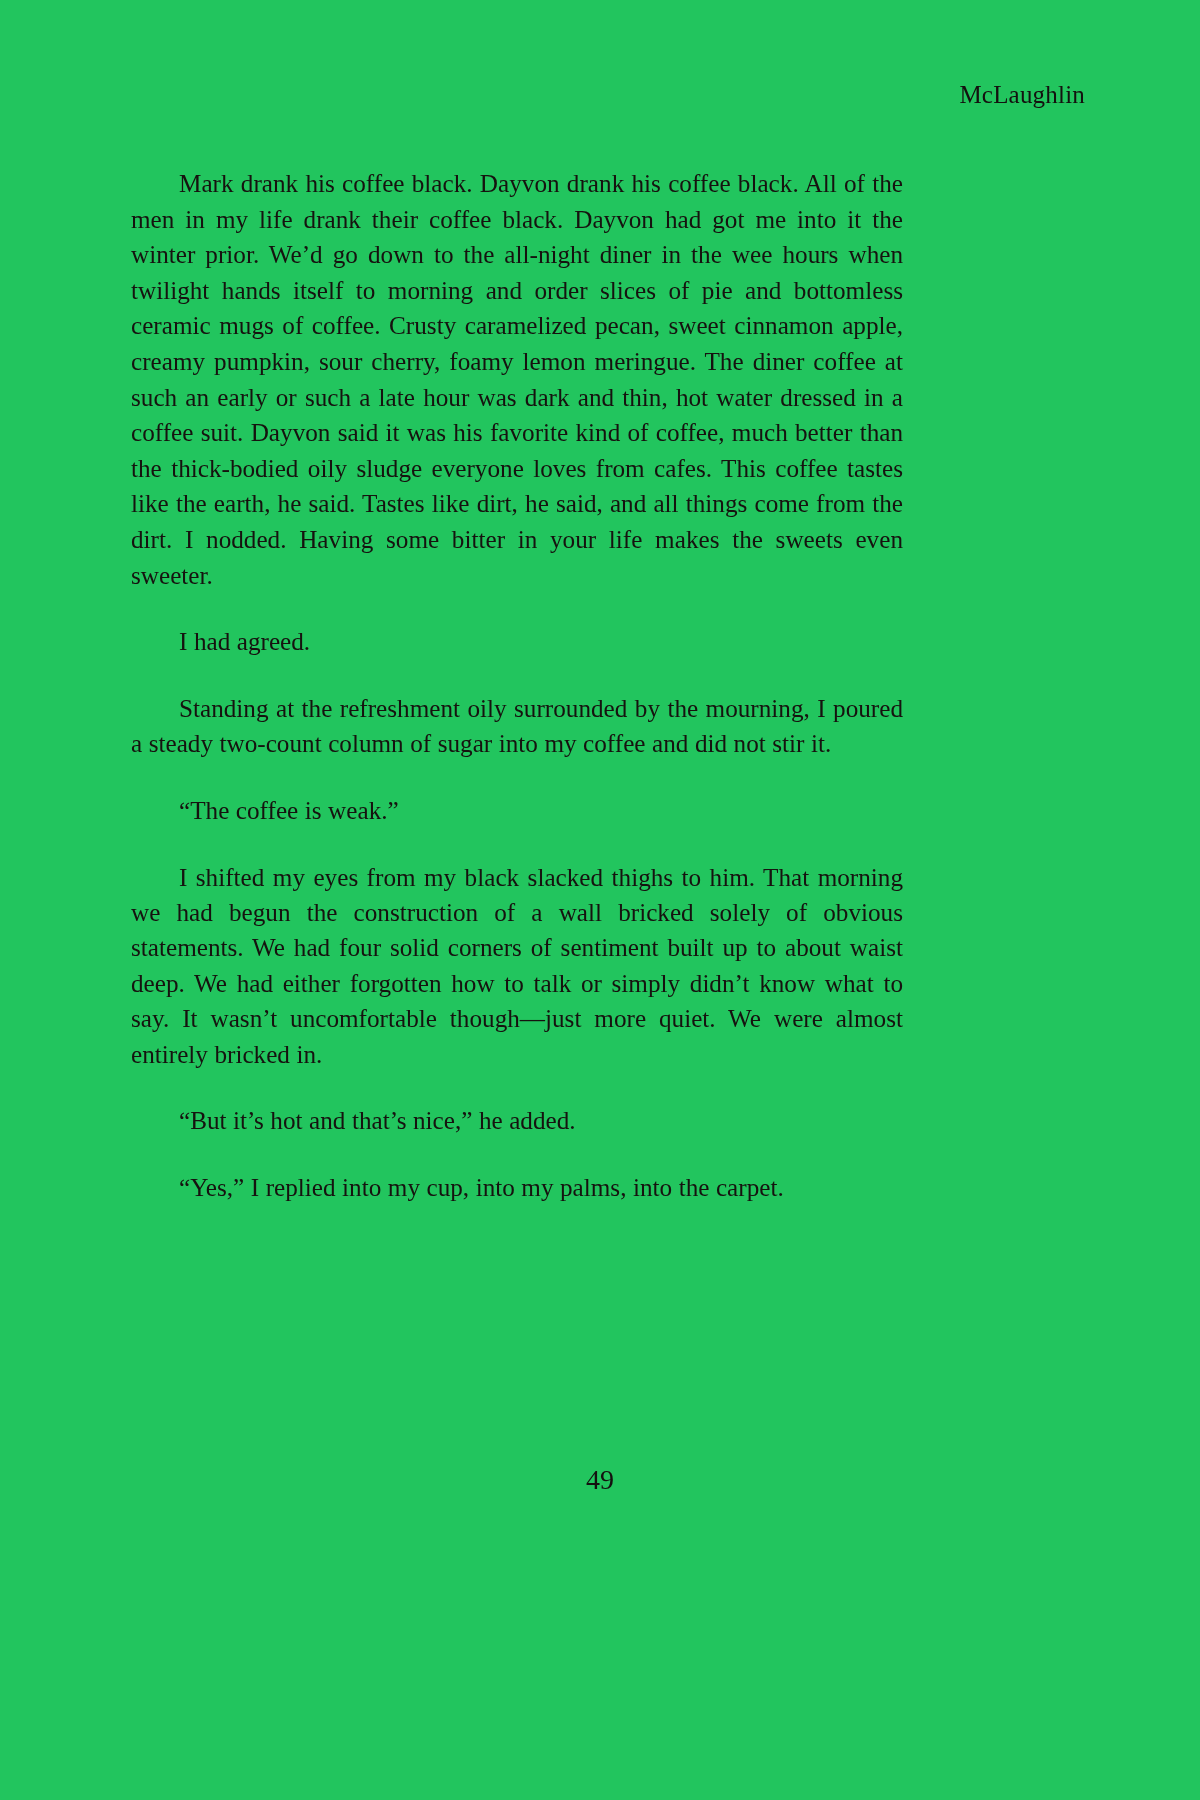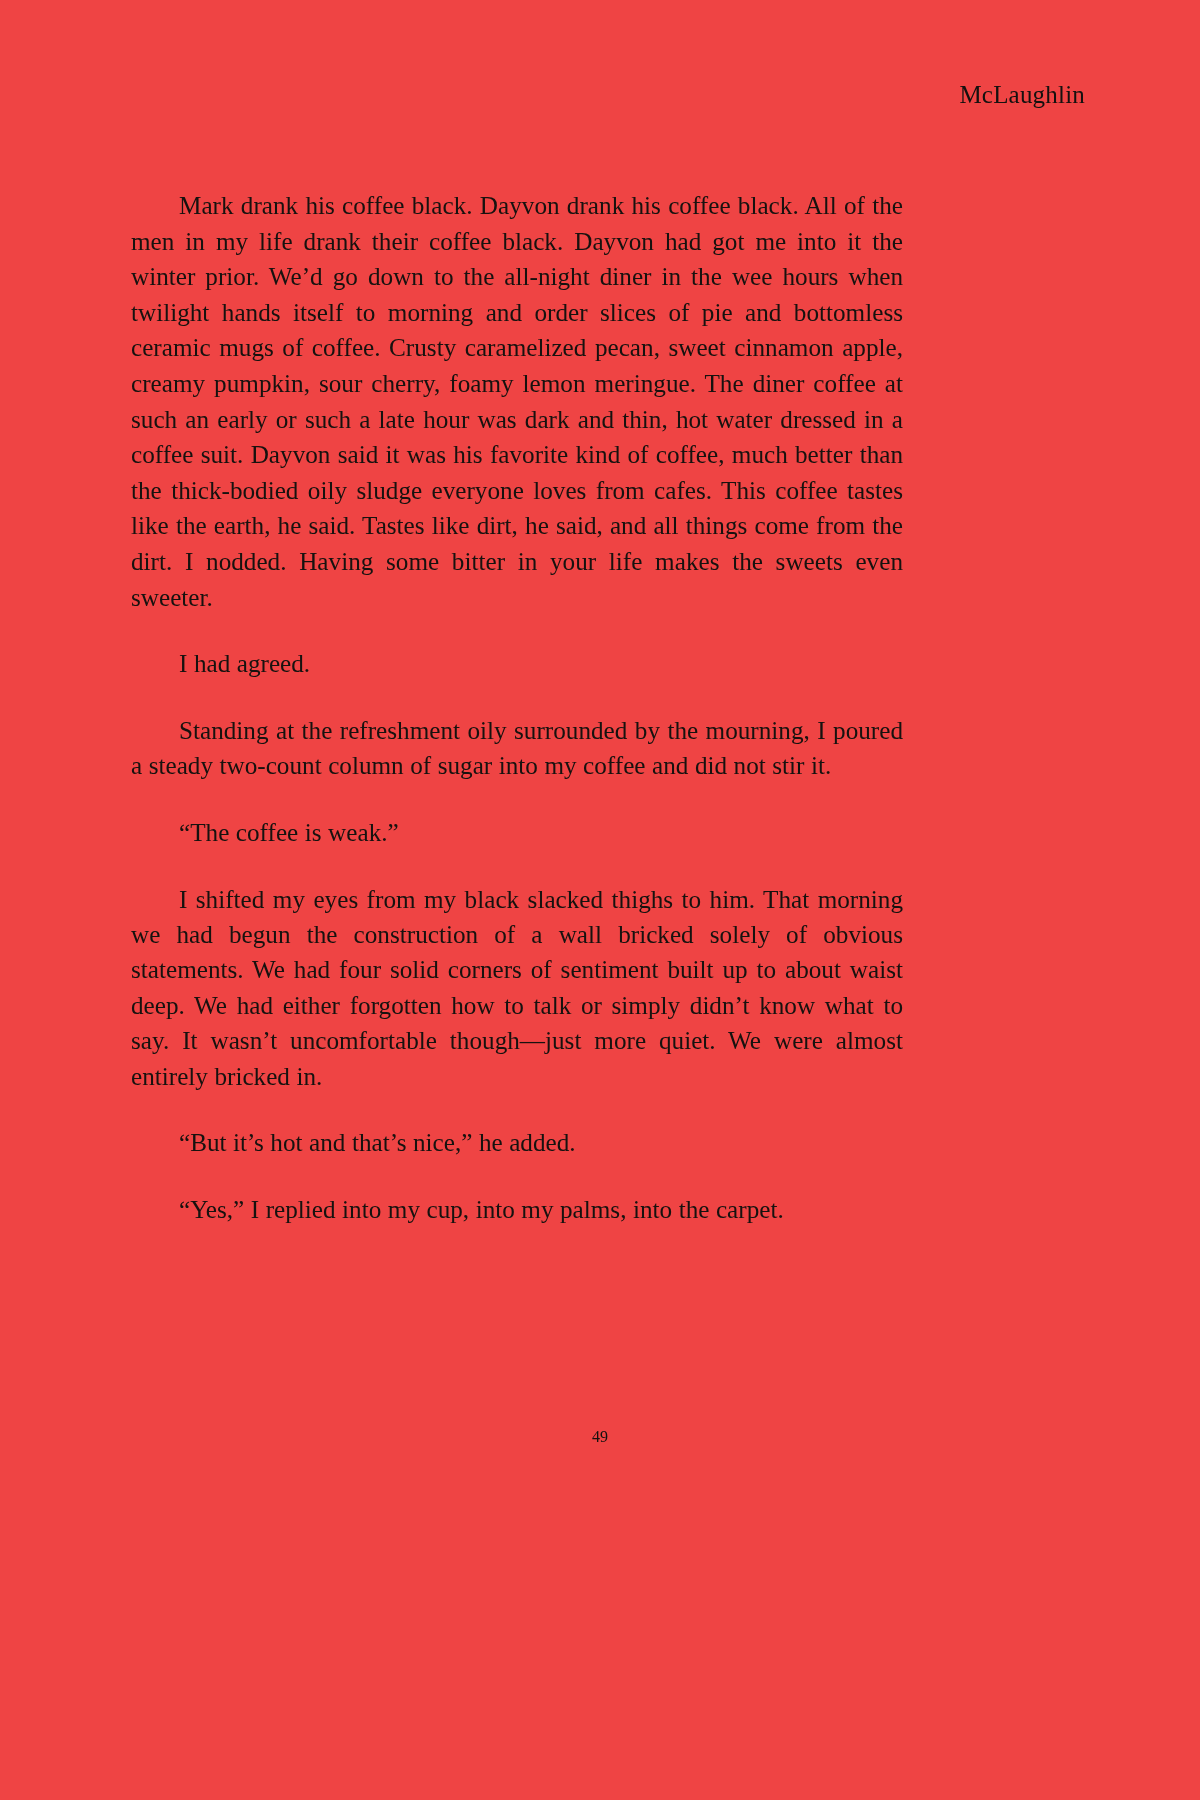--- a/index.html
+++ b/index.html
@@ -15,40 +15,40 @@
     color: #111111;
     overflow: hidden;
   }
 
   .page {
     position: absolute;
     top: 0;
     left: 0;
     width: 1200px;
     height: 1800px;
-    background: #ef4444;
+    background: #22c55e;
   }
 
   
   .running-head {
     position: absolute;
     top: 80px;
     left: 130px;
     width: 955px;
     text-align: right;
     font-size: 25px;
     line-height: 1.2;
     letter-spacing: 0.2px;
     color: #14110f;
   }
 
   
   .textblock {
     position: absolute;
-    top: 188px;
+    top: 166px;
     left: 131px;
     width: 772px;
   }
 
   p.para {
     margin: 0 0 31px 0;
     font-size: 25.2px;
     line-height: 35.6px;
     text-align: justify;
     text-justify: inter-word;
@@ -68,25 +68,25 @@
   }
 
   
   p.para.tight {
     line-height: 35.4px;
   }
 
   
   .folio {
     position: absolute;
-    top: 1428px;
+    top: 1464px;
     left: 0;
     width: 1200px;
     text-align: center;
-    font-size: 16px;
+    font-size: 28px;
     color: #14110f;
   }
 </style>
 </head>
 <body>
 
 <div class="page">
 
   <div class="running-head">McLaughlin</div>
 

